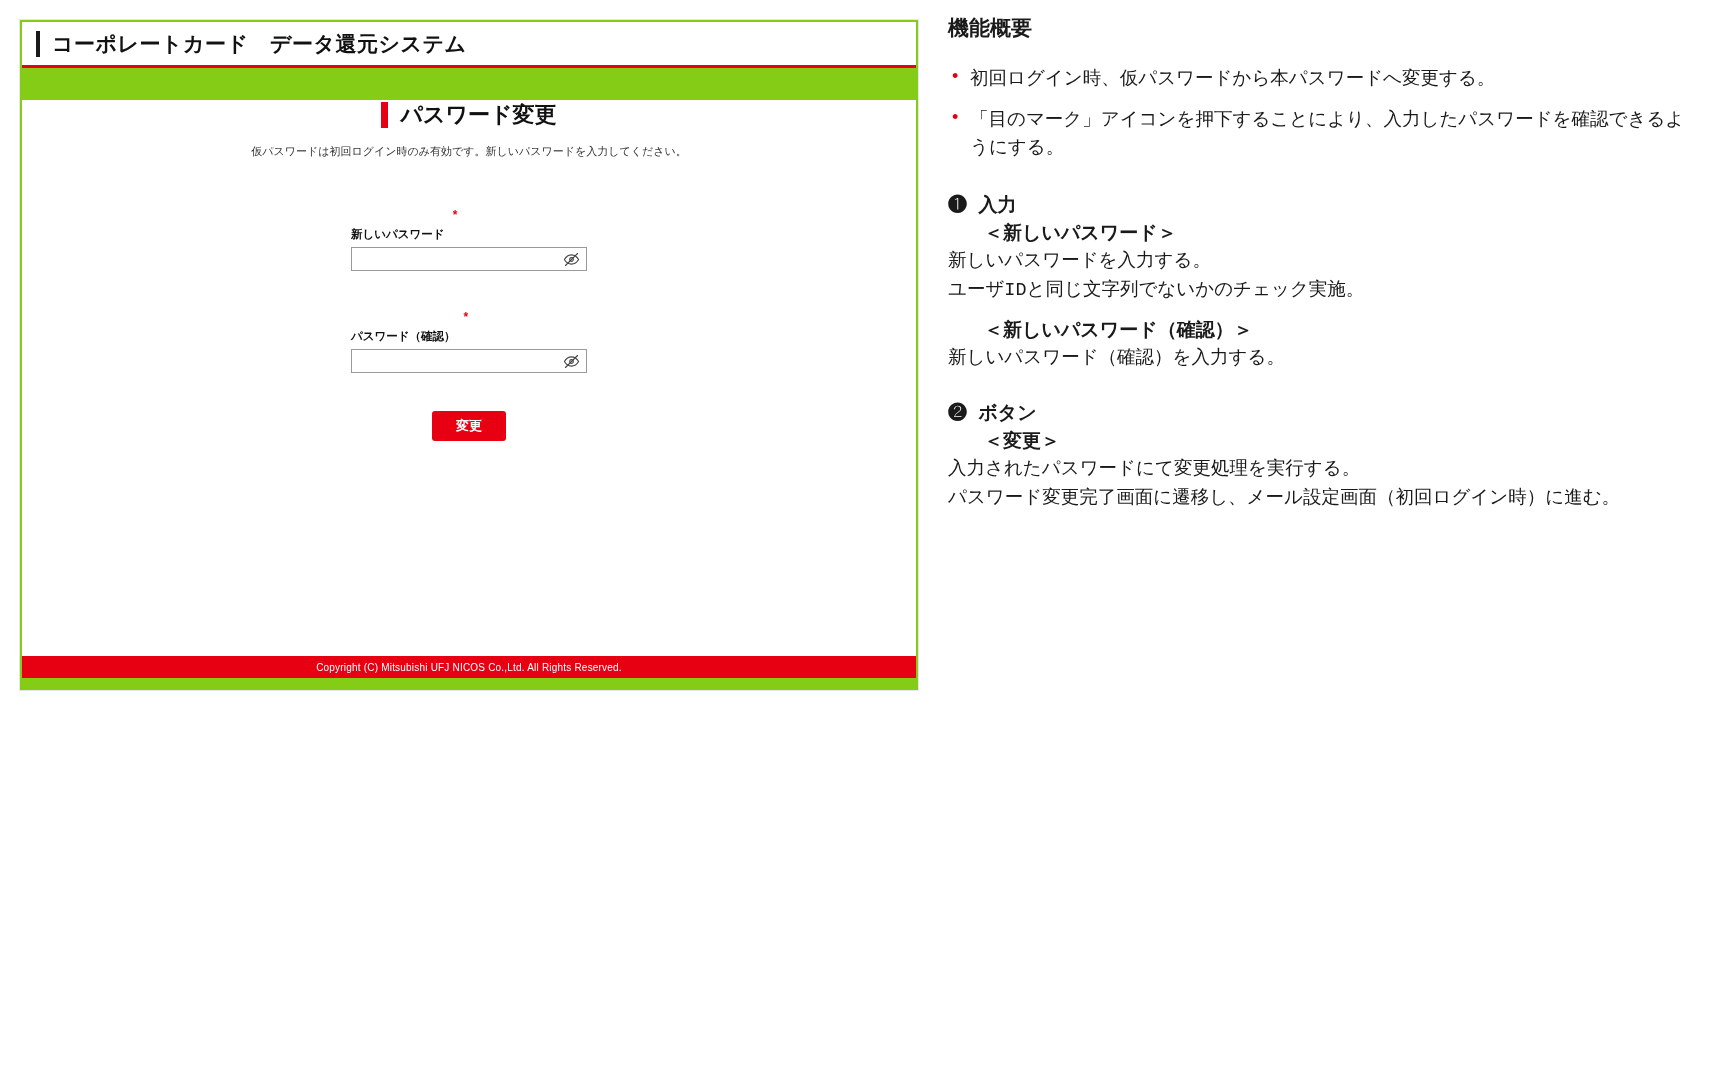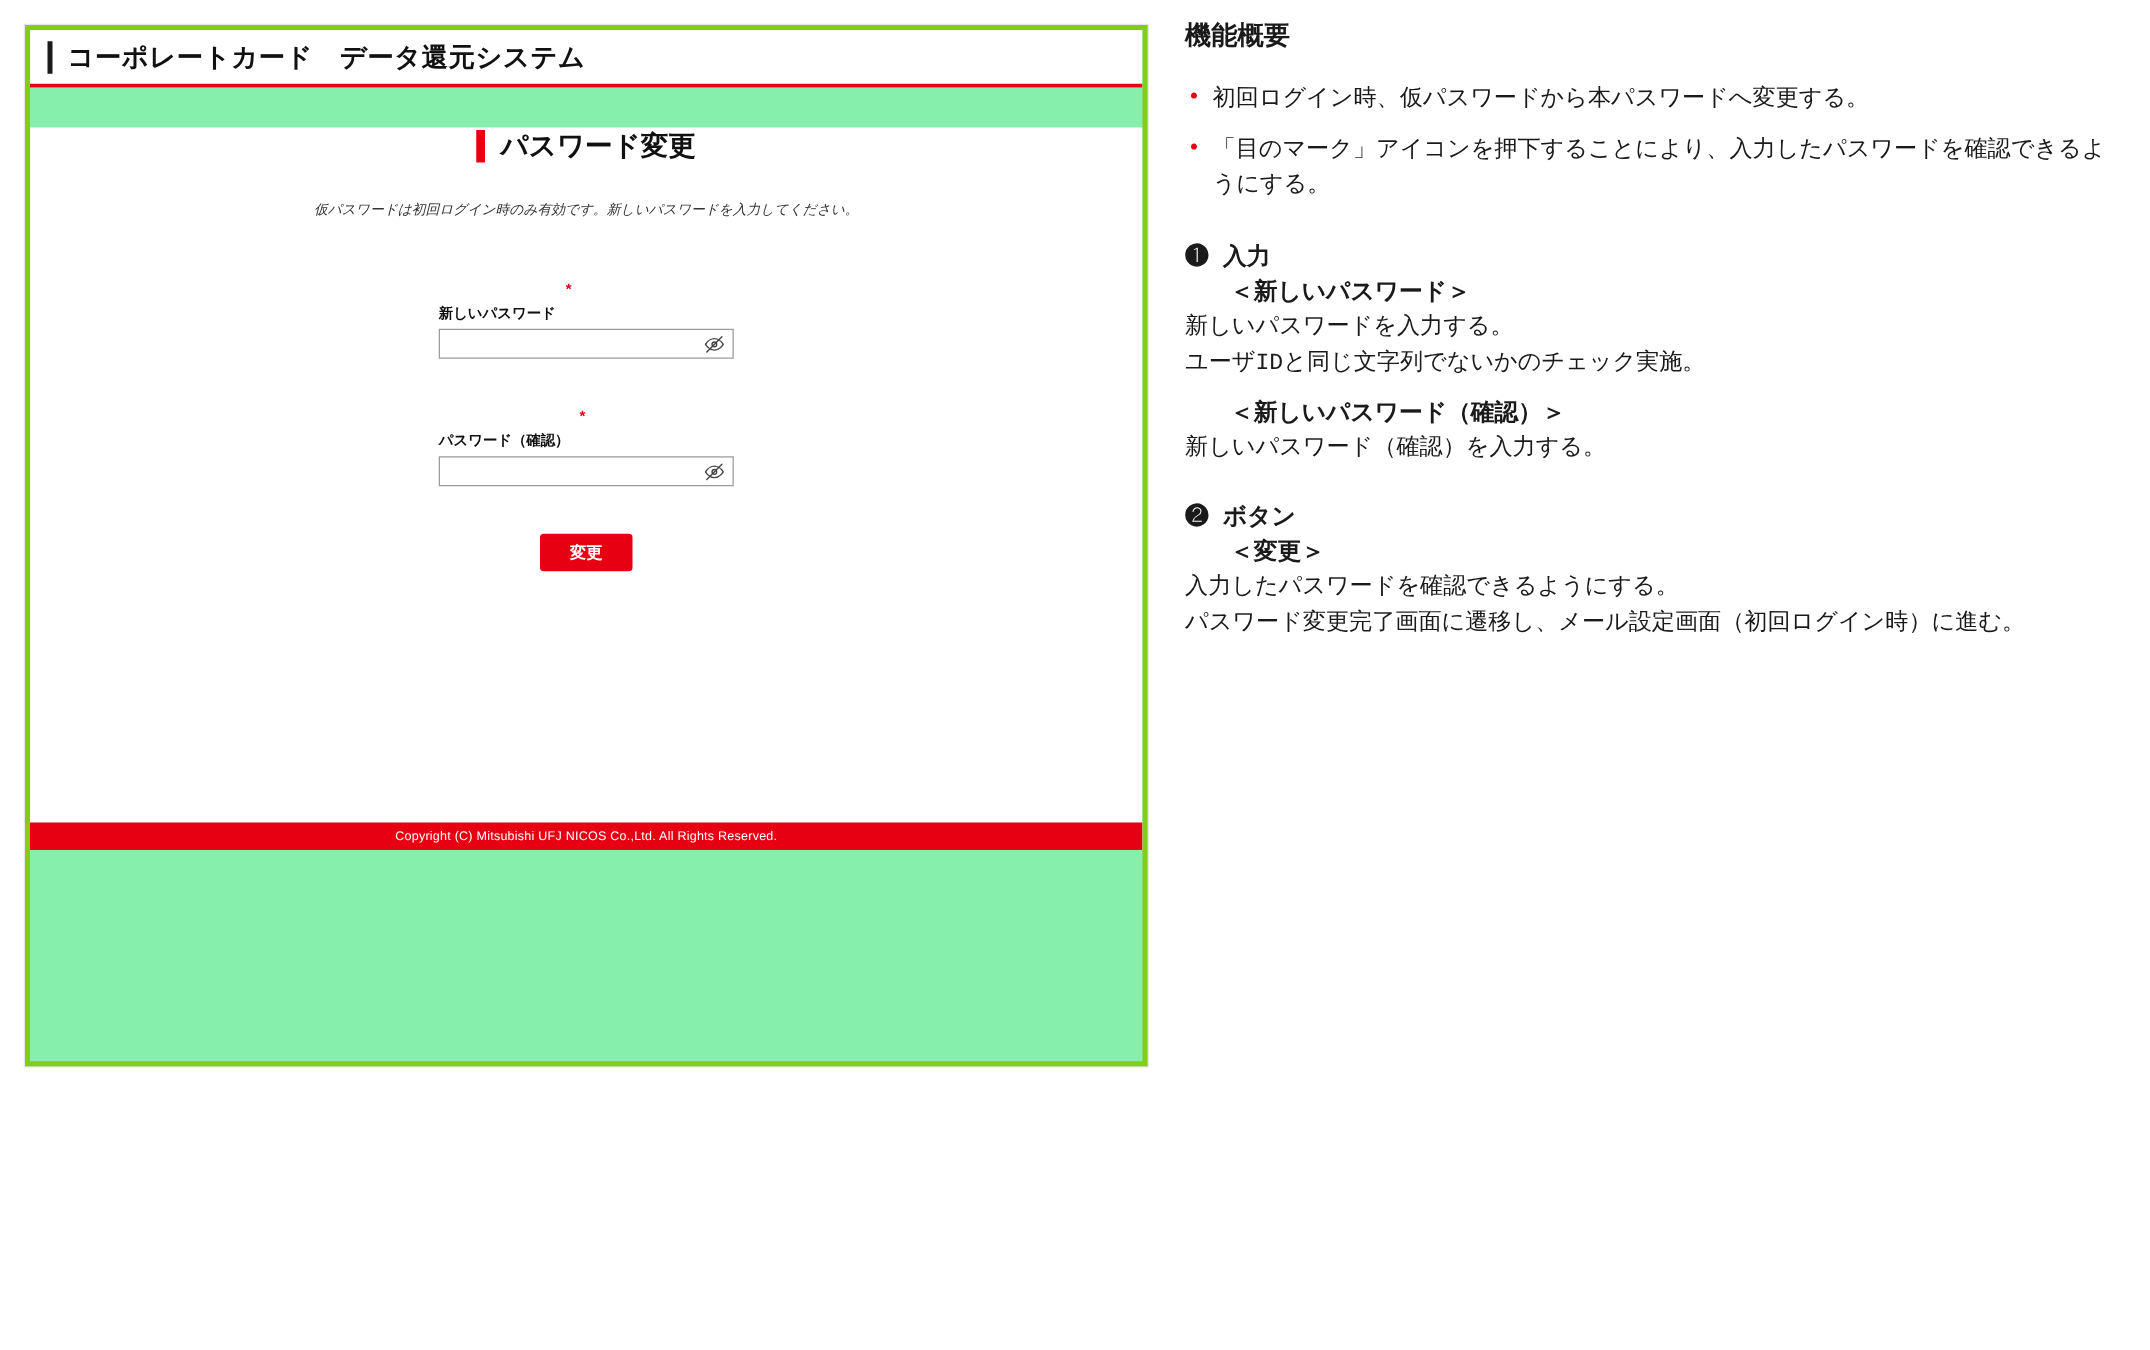--- a/index.html
+++ b/index.html
@@ -18,23 +18,23 @@
     height: 1080px;
     background: #ffffff;
   }
 
   
   .app-window {
     position: absolute;
     left: 20px;
     top: 20px;
     width: 898px;
-    height: 833px;
-    background: #86efac;
-    border: 4px solid #84cc16;
+    height: 670px;
+    background: #84cc16;
+    border: 2px solid #84cc16;
     box-shadow: 0 0 0 1px #e6e6e6;
     box-sizing: border-box;
     overflow: hidden;
   }
 
   .app-header {
     height: 46px;
     box-sizing: border-box;
     border-bottom: 3px solid #e60012;
     display: flex;
@@ -75,25 +75,24 @@
     background: #e60012;
     margin-right: 12px;
   }
   .page-heading-text {
     font-size: 22px;
     font-weight: bold;
     color: #111111;
   }
 
   .page-note {
-    margin-top: 28px;
+    margin-top: 14px;
     text-align: center;
     font-size: 11px;
     color: #333333;
-    font-style: italic;
   }
 
   .form-area {
     margin-top: 28px;
     display: flex;
     flex-direction: column;
     align-items: center;
   }
   .field-block {
     width: 236px;
@@ -322,18 +321,18 @@
       <div class="section-line">新しいパスワードを入力する。</div>
       <div class="section-line">ユーザIDと同じ文字列でないかのチェック実施。</div>
       <div class="section-gap"></div>
       <div class="section-sub">＜新しいパスワード（確認）＞</div>
       <div class="section-line">新しいパスワード（確認）を入力する。</div>
     </div>
 
     <div class="section">
       <div class="section-head">❷ ボタン</div>
       <div class="section-sub">＜変更＞</div>
-      <div class="section-line">入力したパスワードを確認できるようにする。</div>
+      <div class="section-line">入力されたパスワードにて変更処理を実行する。</div>
       <div class="section-line">パスワード変更完了画面に遷移し、メール設定画面（初回ログイン時）に進む。</div>
     </div>
   </div>
 
 </div>
 
 </body></html>

